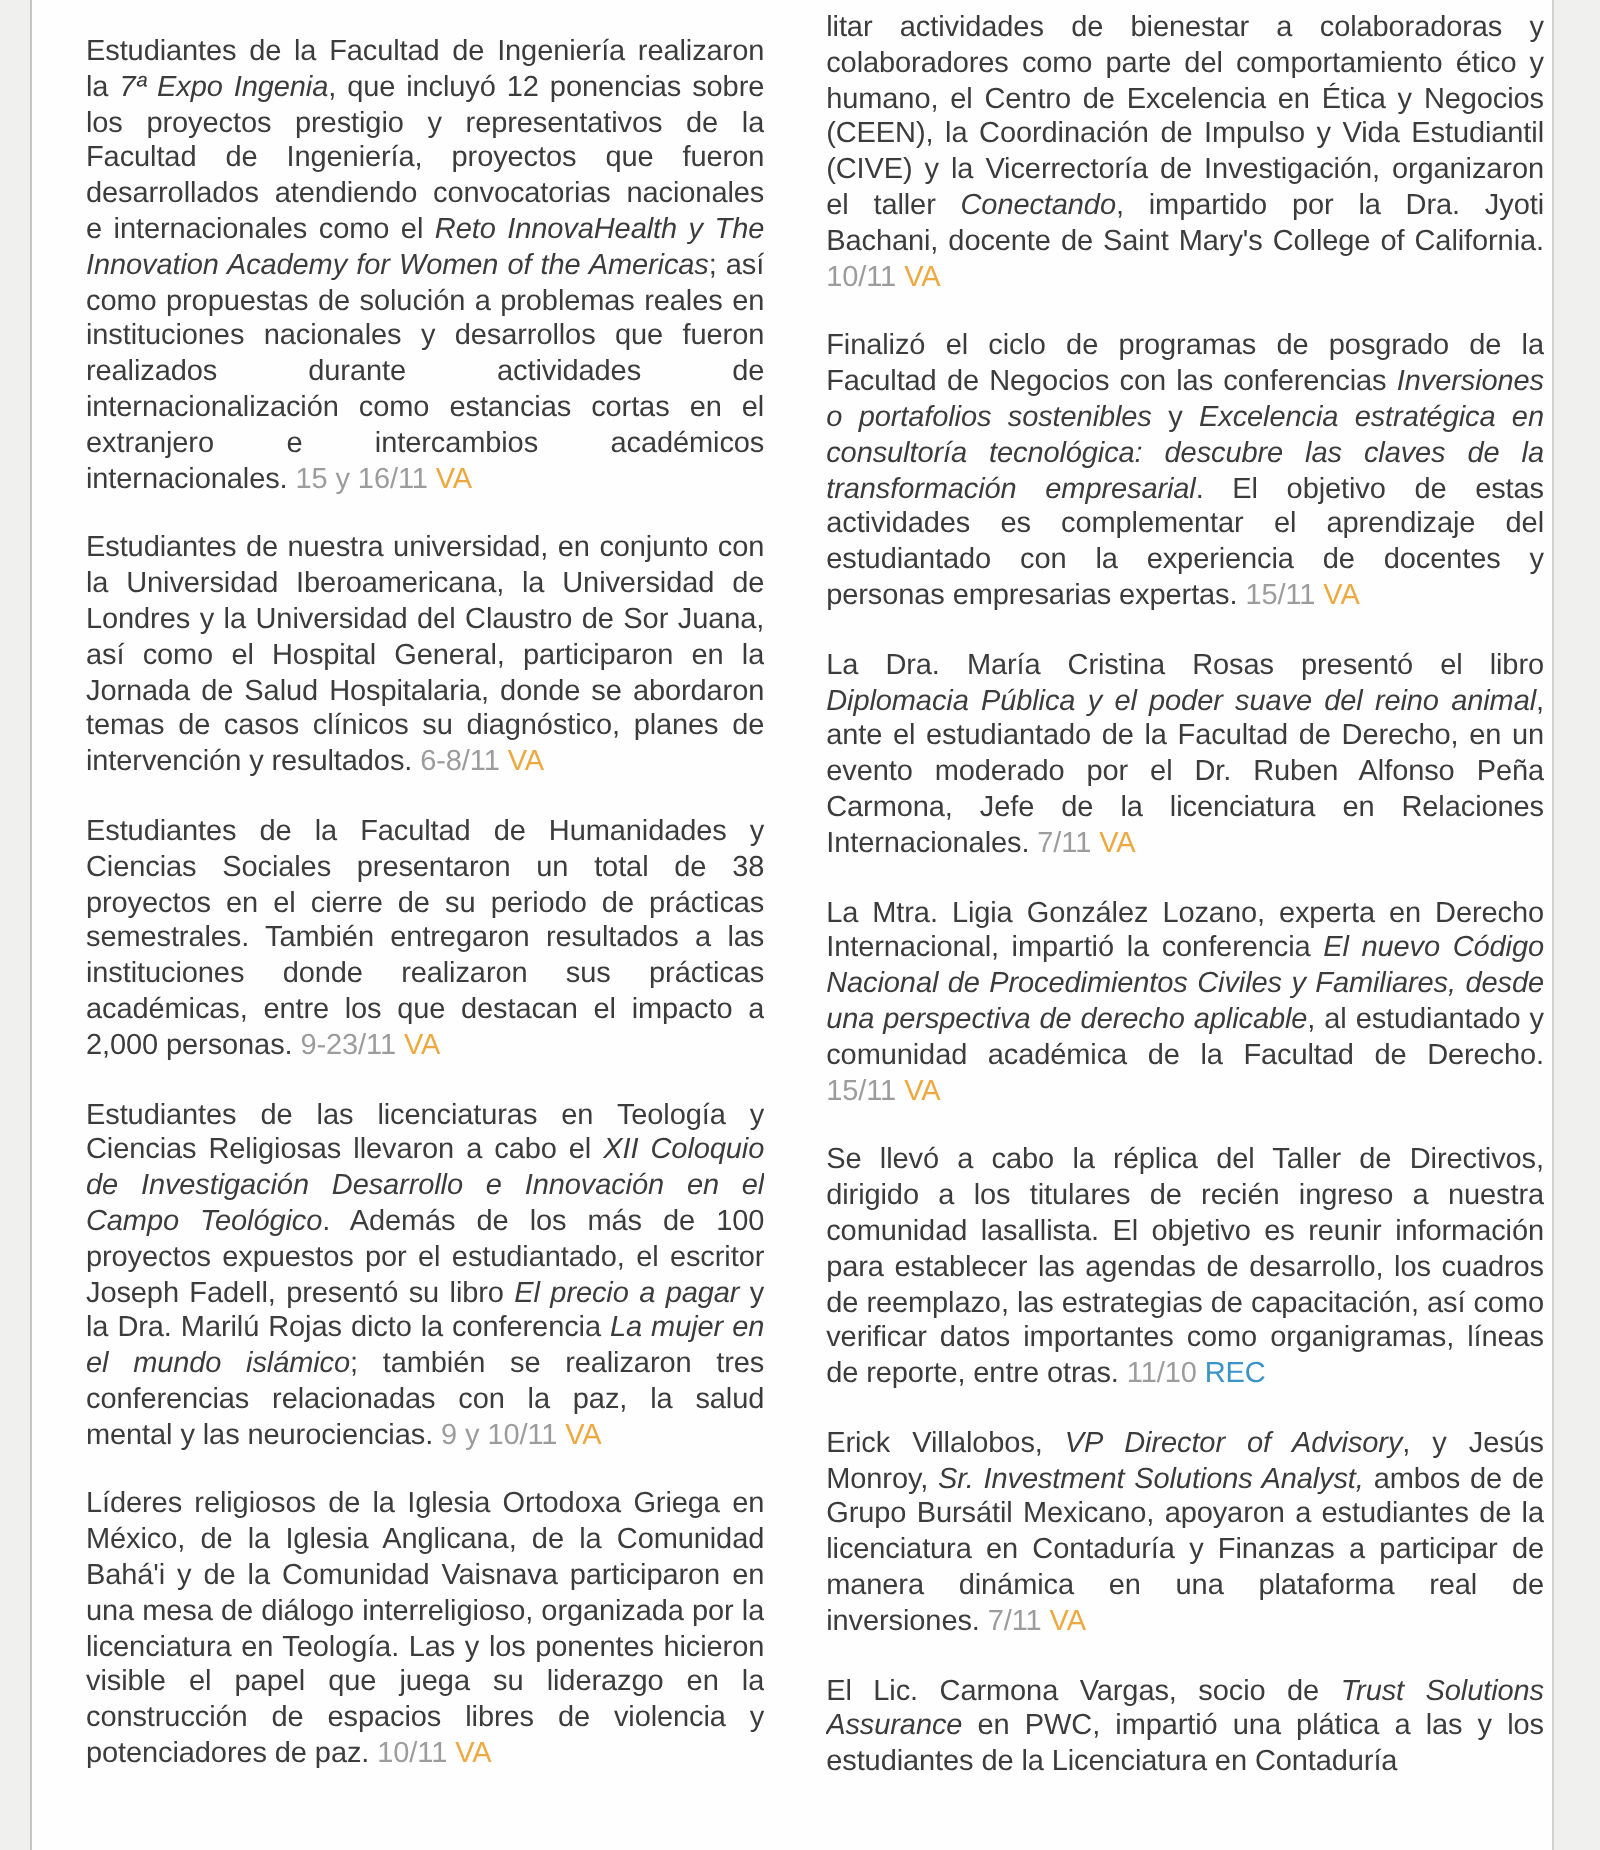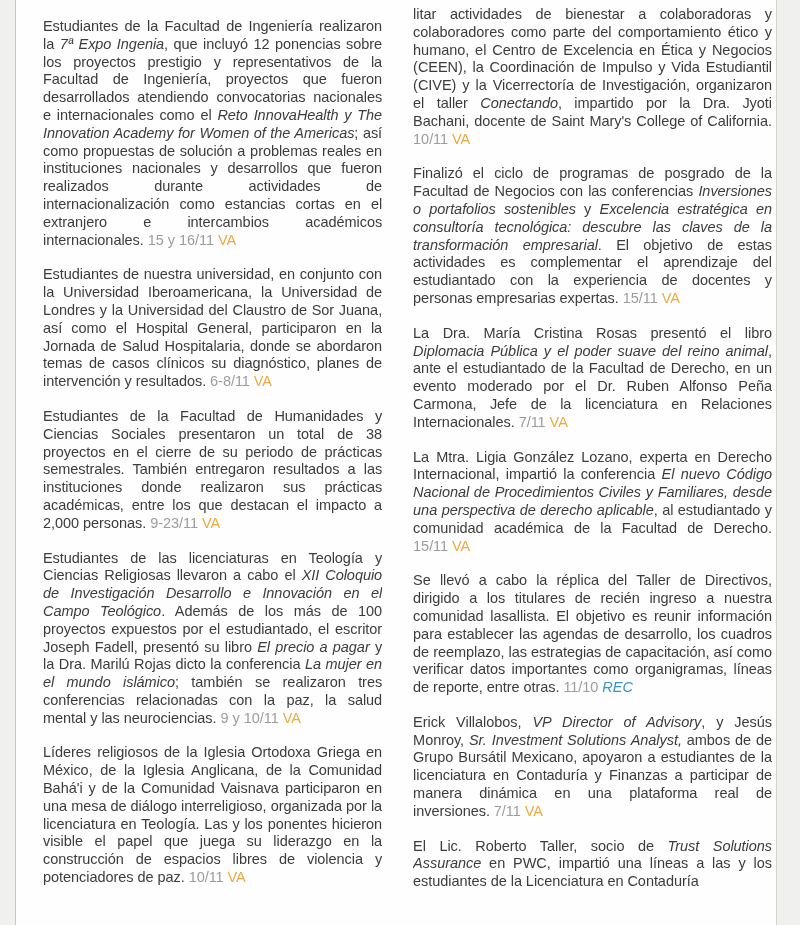--- a/index.html
+++ b/index.html
@@ -30,21 +30,21 @@
     letter-spacing: -0.05px;
     overflow: hidden;
   }
   .col-left  { width: 343px; margin-top: 12px; margin-right: 31px; }
   .col-right { width: 363px; }
   p.para { margin: 0 0 17px 0; }
   .rn  { font-style: normal; }
   .ri  { font-style: italic; }
   .rd  { color: var(--date, #9c9c9c); }
   .rva { color: var(--va, #eda93f); }
-  .rrec{ font-style: italic; color: var(--rec, #3894c9); }
+  .rrec{ color: var(--rec, #3894c9); }
 </style>
 </head>
 <body>
 
 <div class="canvas">
   <div class="edge left"></div>
   <div class="page">
     <div class="col col-left">
         <p class="para"><span class="rn">Estudiantes de la Facultad de Ingeniería realizaron la </span><span class="ri">7ª Expo Ingenia</span><span class="rn">, que incluyó 12 ponencias sobre los proyectos prestigio y representativos de la Facultad de Ingeniería, proyectos que fueron desarrollados atendiendo convocatorias nacionales e internacionales como el </span><span class="ri">Reto InnovaHealth y The Innovation Academy for Women of the Americas</span><span class="rn">; así como propuestas de solución a problemas reales en instituciones nacionales y desarrollos que fueron realizados durante actividades de internacionalización como estancias cortas en el extranjero e intercambios académicos internacionales. </span><span class="rd">15 y 16/11 </span><span class="rva">VA</span></p>
         <p class="para"><span class="rn">Estudiantes de nuestra universidad, en conjunto con la Universidad Iberoamericana, la Universidad de Londres y la Universidad del Claustro de Sor Juana, así como el Hospital General, participaron en la Jornada de Salud Hospitalaria, donde se abordaron temas de casos clínicos su diagnóstico, planes de intervención y resultados. </span><span class="rd">6-8/11 </span><span class="rva">VA</span></p>
@@ -52,17 +52,17 @@
         <p class="para"><span class="rn">Estudiantes de las licenciaturas en Teología y Ciencias Religiosas llevaron a cabo el </span><span class="ri">XII Coloquio de Investigación Desarrollo e Innovación en el Campo Teológico</span><span class="rn">. Además de los más de 100 proyectos expuestos por el estudiantado, el escritor Joseph Fadell, presentó su libro </span><span class="ri">El precio a pagar</span><span class="rn"> y la Dra. Marilú Rojas dicto la conferencia </span><span class="ri">La mujer en el mundo islámico</span><span class="rn">; también se realizaron tres conferencias relacionadas con la paz, la salud mental y las neurociencias. </span><span class="rd">9 y 10/11 </span><span class="rva">VA</span></p>
         <p class="para"><span class="rn">Líderes religiosos de la Iglesia Ortodoxa Griega en México, de la Iglesia Anglicana, de la Comunidad Bahá'i y de la Comunidad Vaisnava participaron en una mesa de diálogo interreligioso, organizada por la licenciatura en Teología. Las y los ponentes hicieron visible el papel que juega su liderazgo en la construcción de espacios libres de violencia y potenciadores de paz. </span><span class="rd">10/11 </span><span class="rva">VA</span></p>
       </div>
     <div class="col col-right">
         <p class="para"><span class="rn">litar actividades de bienestar a colaboradoras y colaboradores como parte del comportamiento ético y humano, el Centro de Excelencia en Ética y Negocios (CEEN), la Coordinación de Impulso y Vida Estudiantil (CIVE) y la Vicerrectoría de Investigación, organizaron el taller </span><span class="ri">Conectando</span><span class="rn">, impartido por la Dra. Jyoti Bachani, docente de Saint Mary's College of California. </span><span class="rd">10/11 </span><span class="rva">VA</span></p>
         <p class="para"><span class="rn">Finalizó el ciclo de programas de posgrado de la Facultad de Negocios con las conferencias </span><span class="ri">Inversiones o portafolios sostenibles</span><span class="rn"> y </span><span class="ri">Excelencia estratégica en consultoría tecnológica: descubre las claves de la transformación empresarial</span><span class="rn">. El objetivo de estas actividades es complementar el aprendizaje del estudiantado con la experiencia de docentes y personas empresarias expertas. </span><span class="rd">15/11 </span><span class="rva">VA</span></p>
         <p class="para"><span class="rn">La Dra. María Cristina Rosas presentó el libro </span><span class="ri">Diplomacia Pública y el poder suave del reino animal</span><span class="rn">, ante el estudiantado de la Facultad de Derecho, en un evento moderado por el Dr. Ruben Alfonso Peña Carmona, Jefe de la licenciatura en Relaciones Internacionales. </span><span class="rd">7/11 </span><span class="rva">VA</span></p>
         <p class="para"><span class="rn">La Mtra. Ligia González Lozano, experta en Derecho Internacional, impartió la conferencia </span><span class="ri">El nuevo Código Nacional de Procedimientos Civiles y Familiares, desde una perspectiva de derecho aplicable</span><span class="rn">, al estudiantado y comunidad académica de la Facultad de Derecho. </span><span class="rd">15/11 </span><span class="rva">VA</span></p>
         <p class="para"><span class="rn">Se llevó a cabo la réplica del Taller de Directivos, dirigido a los titulares de recién ingreso a nuestra comunidad lasallista. El objetivo es reunir información para establecer las agendas de desarrollo, los cuadros de reemplazo, las estrategias de capacitación, así como verificar datos importantes como organigramas, líneas de reporte, entre otras. </span><span class="rd">11/10 </span><span class="rrec">REC</span></p>
         <p class="para"><span class="rn">Erick Villalobos, </span><span class="ri">VP Director of Advisory</span><span class="rn">, y Jesús Monroy, </span><span class="ri">Sr. Investment Solutions Analyst,</span><span class="rn"> ambos de de Grupo Bursátil Mexicano, apoyaron a estudiantes de la licenciatura en Contaduría y Finanzas a participar de manera dinámica en una plataforma real de inversiones. </span><span class="rd">7/11 </span><span class="rva">VA</span></p>
-        <p class="para"><span class="rn">El Lic. Roberto Taller, socio de </span><span class="ri">Trust Solutions Assurance</span><span class="rn"> en PWC, impartió una líneas a las y los estudiantes de la Licenciatura en Contaduría</span></p>
+        <p class="para"><span class="rn">El Lic. Carmona Vargas, socio de </span><span class="ri">Trust Solutions Assurance</span><span class="rn"> en PWC, impartió una plática a las y los estudiantes de la Licenciatura en Contaduría</span></p>
       </div>
   </div>
   <div class="edge right"></div>
 </div>
 
 </body></html>

